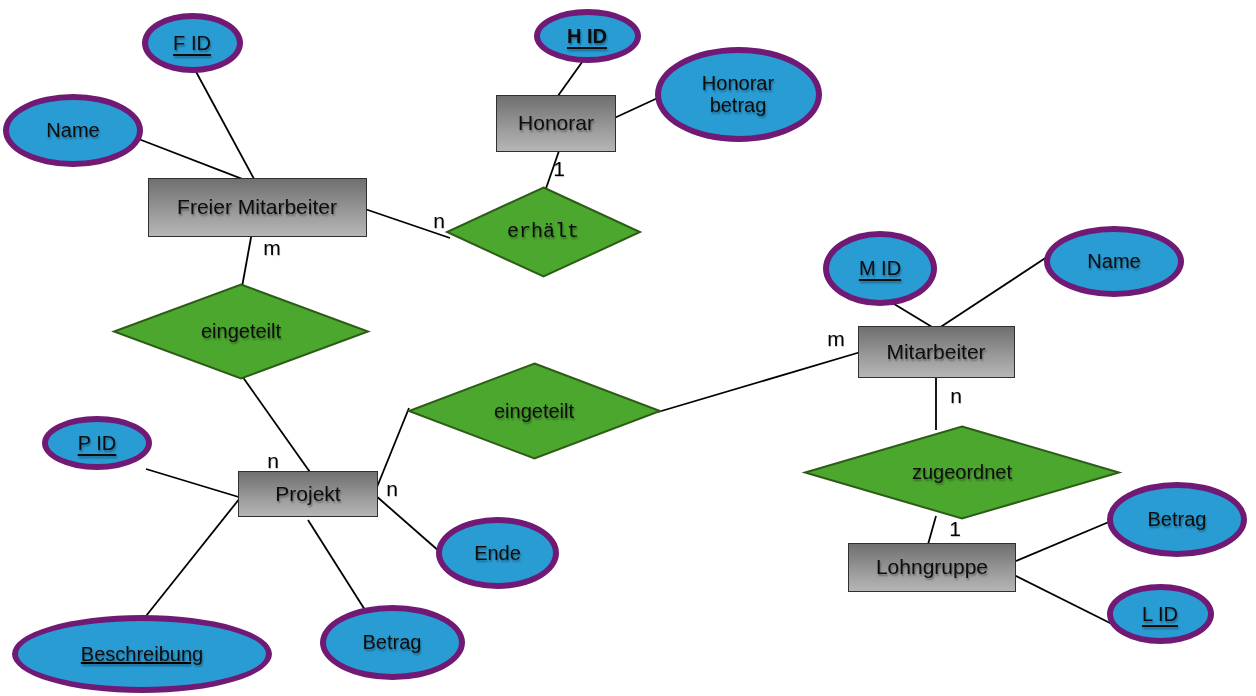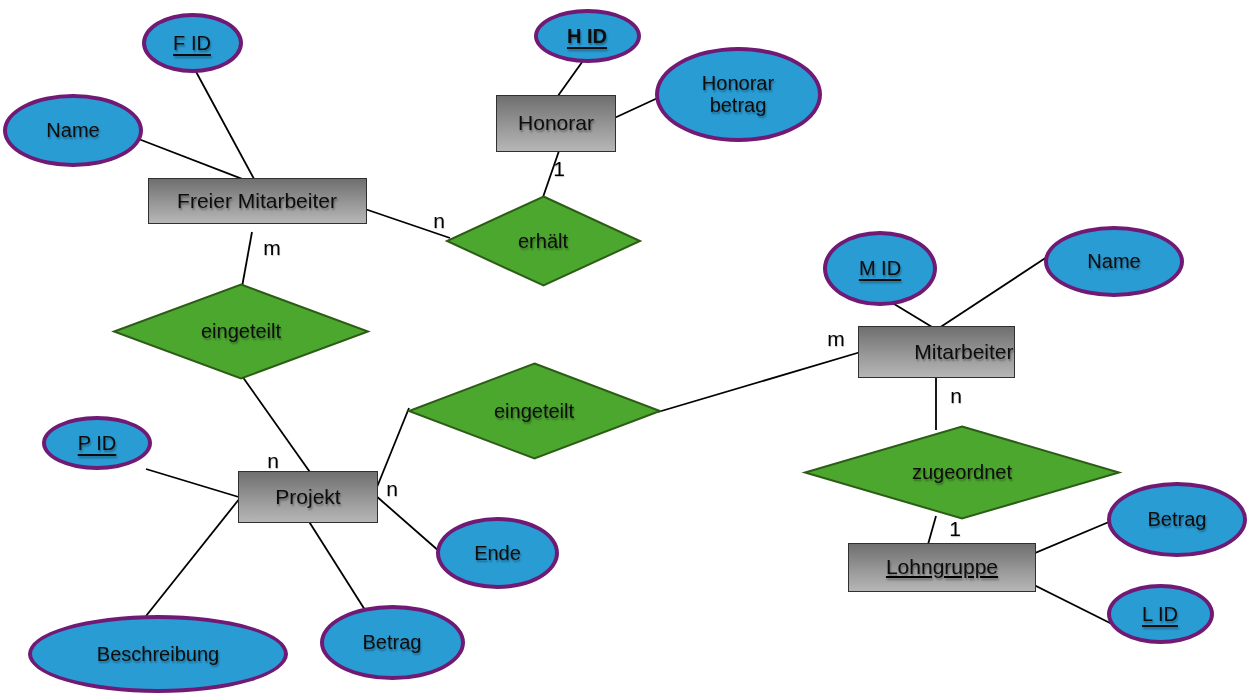--- a/index.html
+++ b/index.html
@@ -8,21 +8,21 @@
     font-family:"Liberation Sans",sans-serif;overflow:hidden;
   }
   #edge-layer{position:absolute;left:0;top:0;width:1256px;height:696px;z-index:0;}
   .node{position:absolute;z-index:1;display:flex;align-items:center;justify-content:center;box-sizing:border-box;}
   .entity{
     background:linear-gradient(180deg,#6f6f6f 0%,#9b9b9b 60%,#b6b6b6 100%);
     border:1.6px solid #303030;
   }
   .attribute{
     background:#2a9cd4;
-    border:4px solid #701a75;
+    border:6px solid #701a75;
     border-radius:50%;
   }
   .relationship{background:transparent;border:none;}
   .relationship svg{position:absolute;left:0;top:0;width:100%;height:100%;overflow:visible;}
   .lbl{
     position:relative;z-index:2;color:#0d0d0d;font-size:20px;line-height:1.12;
     text-align:center;white-space:pre-line;
     text-shadow:1px 2px 2px rgba(0,0,0,0.35);
   }
   .entity .lbl{font-size:21px;}
@@ -52,33 +52,33 @@
       <line x1="375" y1="492" x2="409" y2="408" stroke="#000000" stroke-width="1.8"></line>
       <line x1="658" y1="412" x2="864" y2="351" stroke="#000000" stroke-width="1.8"></line>
       <line x1="876" y1="293" x2="937" y2="330" stroke="#000000" stroke-width="1.8"></line>
       <line x1="1050" y1="255" x2="936" y2="330" stroke="#000000" stroke-width="1.8"></line>
       <line x1="936" y1="375" x2="936" y2="430" stroke="#000000" stroke-width="1.8"></line>
       <line x1="936" y1="516" x2="927" y2="548" stroke="#000000" stroke-width="1.8"></line>
       <line x1="1004" y1="566" x2="1116" y2="519" stroke="#000000" stroke-width="1.8"></line>
       <line x1="1004" y1="570" x2="1114" y2="625" stroke="#000000" stroke-width="1.8"></line>
     </svg>
   <div id="node-layer">
-      <div class="node entity" style="left: 147.5px; top: 177.5px; width: 219px; height: 46px;">
+      <div class="node entity" style="left: 147.5px; top: 177.5px; width: 219px; height: 59px;">
         <span class="lbl">Freier Mitarbeiter</span>
       </div>
       <div class="node entity" style="left: 496px; top: 94.5px; width: 120px; height: 57px;">
         <span class="lbl">Honorar</span>
       </div>
-      <div class="node entity" style="left: 857.5px; top: 326px; width: 157px; height: 52px; justify-content: flex-end;">
+      <div class="node entity" style="left: 857.5px; top: 326px; width: 157px; height: 52px;">
         <span class="lbl">Mitarbeiter</span>
       </div>
-      <div class="node entity" style="left: 238px; top: 471px; width: 140px; height: 52px;">
+      <div class="node entity" style="left: 238px; top: 471px; width: 140px; height: 46px;">
         <span class="lbl">Projekt</span>
       </div>
-      <div class="node entity" style="left: 848px; top: 542.5px; width: 188px; height: 49px; text-decoration: underline;">
+      <div class="node entity" style="left: 848px; top: 542.5px; width: 168px; height: 49px;">
         <span class="lbl">Lohngruppe</span>
       </div>
       <div class="node attribute" style="left: 141.5px; top: 13px; width: 101px; height: 60px;">
         <span class="lbl key">F ID</span>
       </div>
       <div class="node attribute" style="left: 3px; top: 93.5px; width: 140px; height: 73px;">
         <span class="lbl">Name</span>
       </div>
       <div class="node attribute" style="left: 533.5px; top: 9px; width: 107px; height: 54px; font-weight: bold;">
         <span class="lbl key">H ID</span>
@@ -92,33 +92,33 @@
       </div>
       <div class="node attribute" style="left: 1044px; top: 225.5px; width: 140px; height: 71px;">
         <span class="lbl">Name</span>
       </div>
       <div class="node attribute" style="left: 42px; top: 416px; width: 110px; height: 54px;">
         <span class="lbl key">P ID</span>
       </div>
       <div class="node attribute" style="left: 436px; top: 517px; width: 123px; height: 72px;">
         <span class="lbl">Ende</span>
       </div>
-      <div class="node attribute" style="left: 28px; top: 615px; width: 260px; height: 78px;">
+      <div class="node attribute" style="left: 12px; top: 615px; width: 260px; height: 78px; text-decoration: underline;">
         <span class="lbl">Beschreibung</span>
       </div>
       <div class="node attribute" style="left: 319.5px; top: 604.5px; width: 145px; height: 75px;">
         <span class="lbl">Betrag</span>
       </div>
       <div class="node attribute" style="left: 1107px; top: 481.5px; width: 140px; height: 75px;">
         <span class="lbl">Betrag</span>
       </div>
       <div class="node attribute" style="left: 1106.5px; top: 584px; width: 107px; height: 60px;">
         <span class="lbl key">L ID</span>
       </div>
-      <div class="node relationship" style="left: 444.5px; top: 195px; width: 197px; height: 92px;">
+      <div class="node relationship" style="left: 444.5px; top: 186px; width: 197px; height: 92px; font-family: Liberation Mono, monospace;">
         <svg viewBox="0 0 197 92">
           <polygon points="98.5,1.5 195,46 98.5,90.5 2,46" fill="#4ca72f" stroke="#2d5c17" stroke-width="2"></polygon>
         </svg>
         <span class="lbl">erhält</span>
       </div>
       <div class="node relationship" style="left: 112px; top: 282.5px; width: 258px; height: 97px;">
         <svg viewBox="0 0 258 97">
           <polygon points="129,1.5 256,48.5 129,95.5 2,48.5" fill="#4ca72f" stroke="#2d5c17" stroke-width="2"></polygon>
         </svg>
         <span class="lbl">eingeteilt</span>

